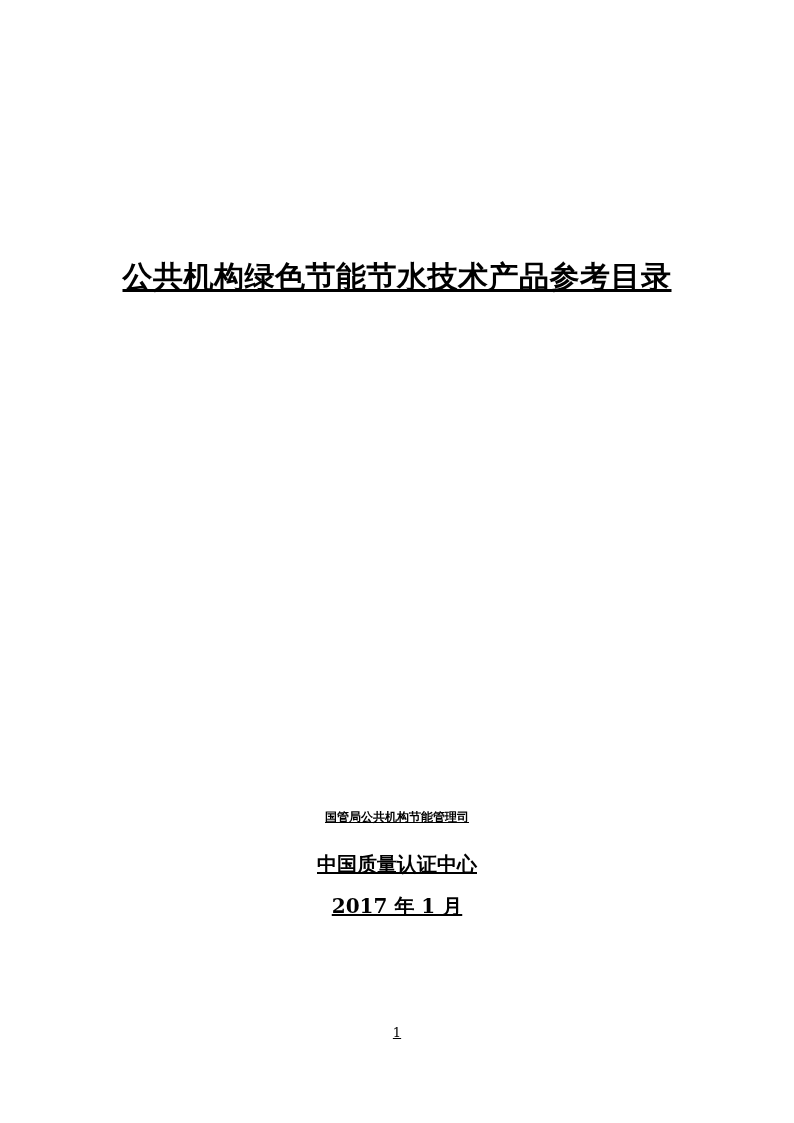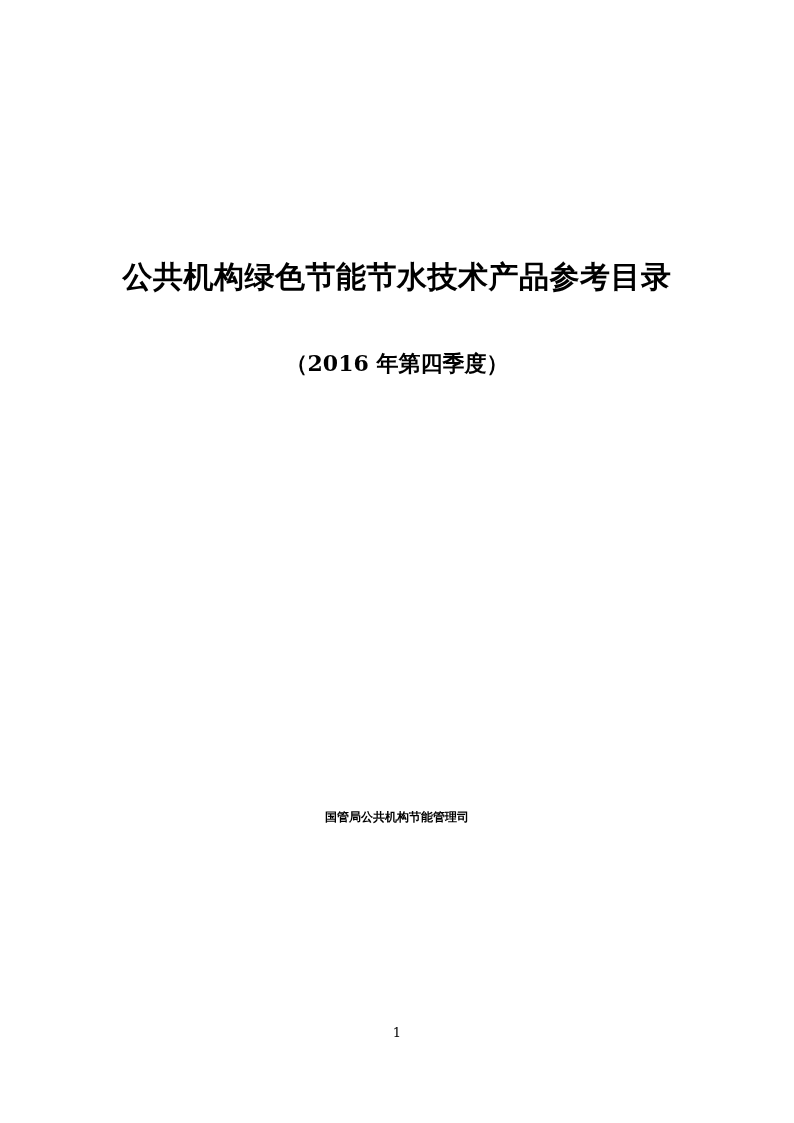--- a/index.html
+++ b/index.html
@@ -16,20 +16,21 @@
       font-family: "DejaVu Serif", "Liberation Serif", serif;
       overflow: hidden;
     }
     .centered {
       position: absolute;
       left: 0;
       width: 100%;
       text-align: center;
       white-space: pre;
       line-height: 1.15;
+      text-decoration: underline;
     }
     .doc-title {
       top: 260px;
       font-size: 30px;
       font-weight: bold;
       letter-spacing: 0.5px;
     }
     .doc-subtitle {
       top: 351px;
       font-size: 22px;
@@ -55,20 +56,21 @@
       font-size: 13px;
       font-weight: normal;
     }
   </style>
 </head>
 <body>
 
 <div class="page">
   <div class="centered doc-title">公共机构绿色节能节水技术产品参考目录</div>
 
-  <div class="centered doc-subtitle">（2016 年第四季度）</div>
 
   <div class="centered org-line-1">国管局公共机构节能管理司</div>
 
+  <div class="centered org-line-2">中国质量认证中心</div>
 
+  <div class="centered date-line">2017 年 1 月</div>
 
   <div class="centered page-number">1</div>
 </div>
 
 </body></html>

